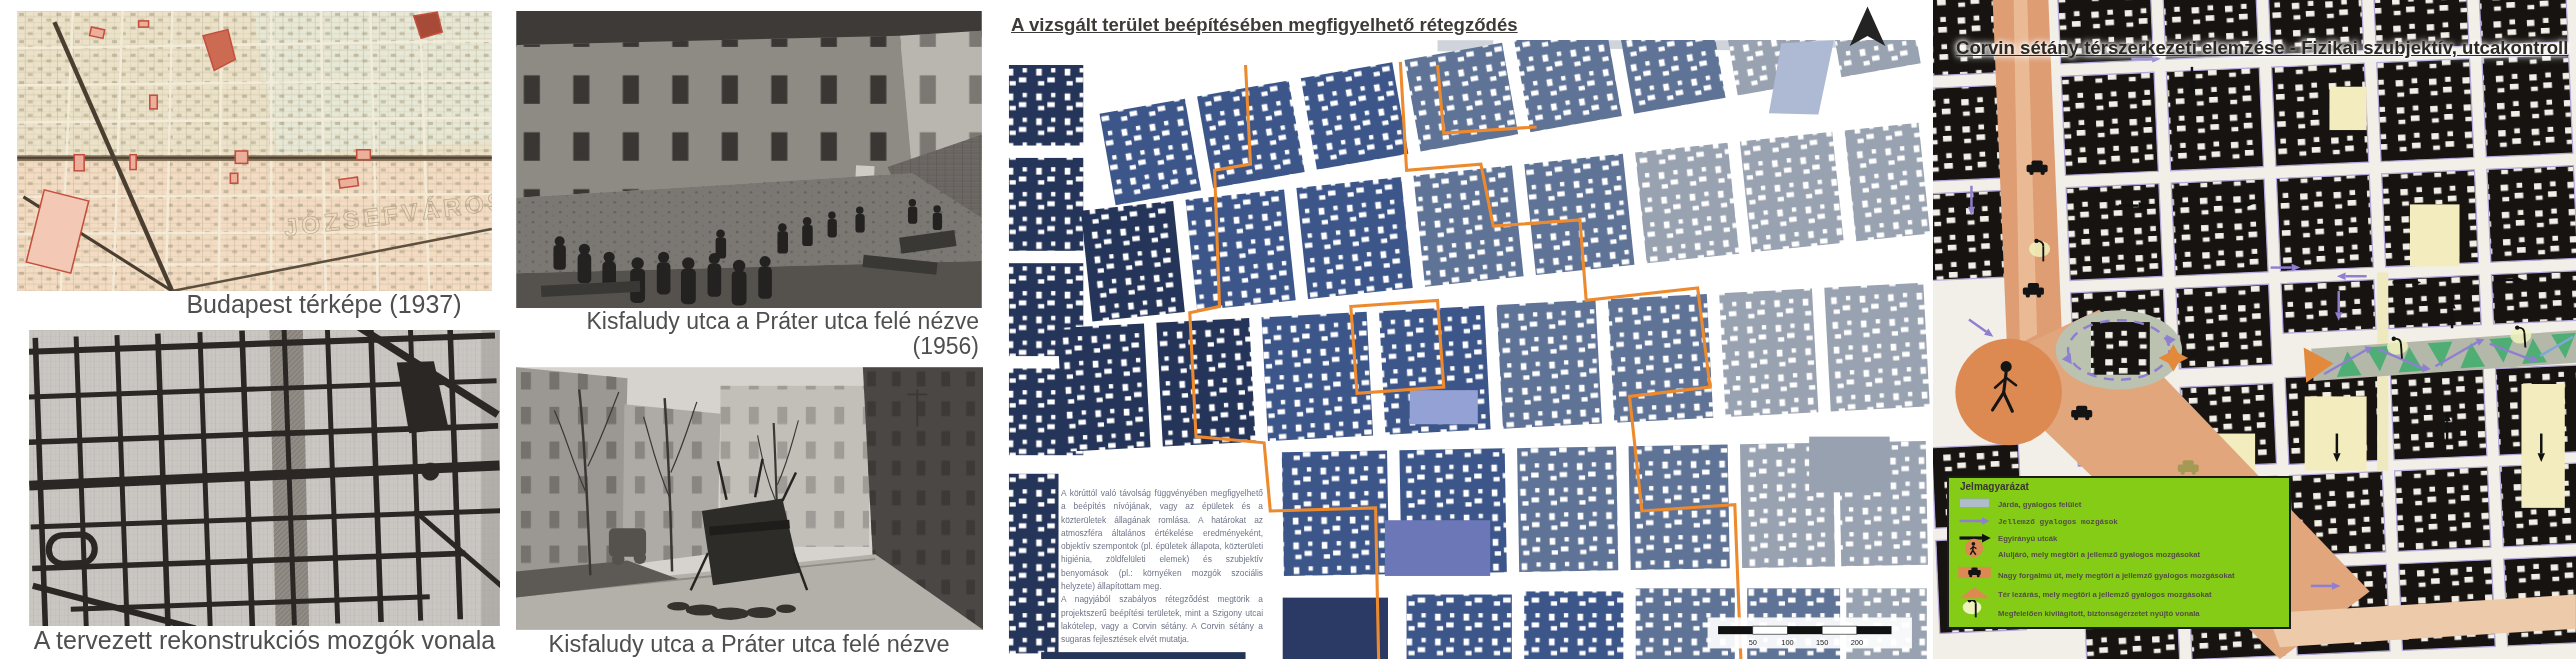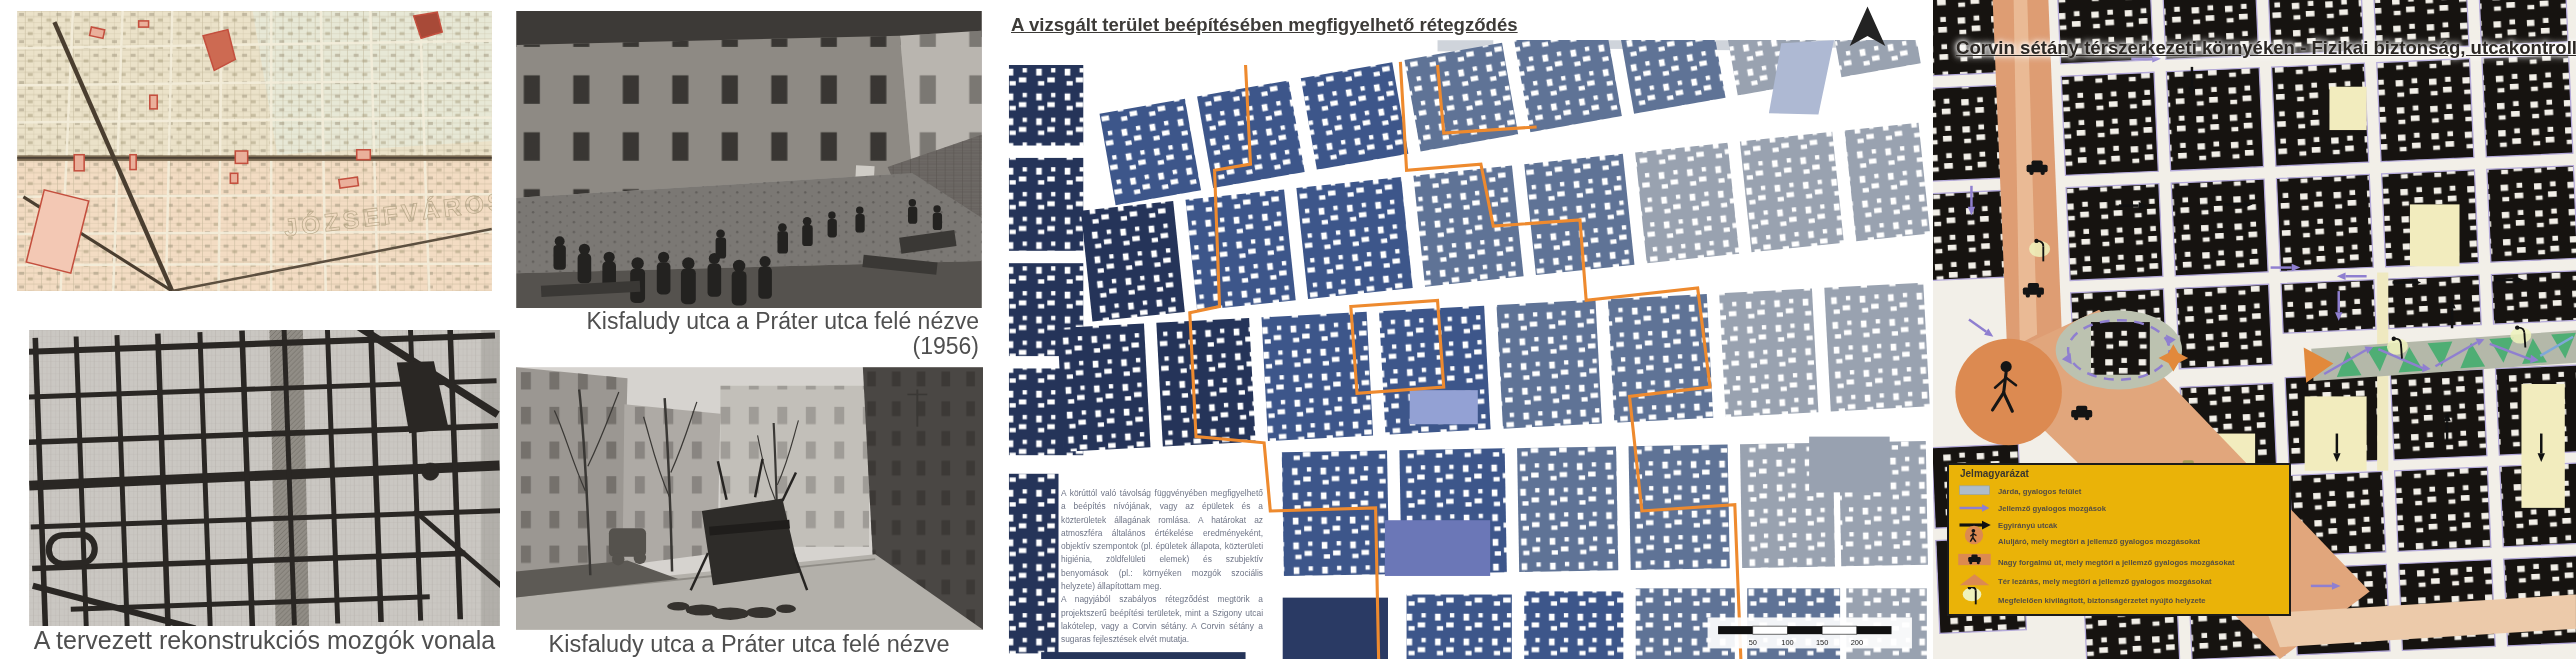--- a/index.html
+++ b/index.html
@@ -4,21 +4,21 @@
 <style>
   html,body{margin:0;padding:0;background:#ffffff;}
   #canvas{position:relative;width:2576px;height:659px;background:#ffffff;overflow:hidden;
           font-family:"Liberation Sans", sans-serif;}
   .abs{position:absolute;}
   .caption{color:#4f4f4f;font-weight:300;font-size:25px;line-height:1.08;}
   .maptitle{font-weight:bold;font-size:18.6px;color:#3d3b38;white-space:nowrap;text-decoration:underline;}
   .glow{text-shadow:0 0 3.7px #fff,0 0 6.2px #fff,0 0 8.7px #fff;}
   .annot{font-size:8.4px;line-height:1.58;color:#6e7486;text-align:justify;}
   .annot p{margin:0;}
-  #legendbox{background:#eab308;border:2.5px solid #1c1c1c;}
+  #legendbox{background:#84cc16;border:2.5px solid #1c1c1c;margin-top:13px;}
   .legtitle{font-weight:bold;font-size:10px;color:#3a352e;}
   .legrow{position:absolute;left:1px;height:17.3px;display:flex;align-items:flex-end;}
   .legicon{width:48px;display:flex;justify-content:center;align-items:center;flex:0 0 48px;}
   .leglabel{font-size:7.7px;font-weight:bold;color:#554e45;white-space:nowrap;}
   svg{display:block;}
 </style>
 </head>
 <body>
 
 <div id="canvas">
@@ -74,20 +74,21 @@
         <rect x="344" y="262" width="12" height="16"></rect>
         <rect x="548" y="224" width="22" height="16"></rect>
         <rect x="520" y="270" width="30" height="14" transform="rotate(-8 535 277)"></rect>
         <rect x="28" y="296" width="74" height="120" transform="rotate(14 65 356)" fill="#f3c8b4"></rect>
         <polygon points="300,40 340,30 352,78 318,96" fill="#cd6a52"></polygon>
         <polygon points="640,8 678,2 686,34 652,44" fill="#a84a38"></polygon>
       </g>
       <text x="430" y="352" transform="rotate(-7 530 340)" font-size="40" font-weight="bold" letter-spacing="6" fill="none" stroke="#b4a485" stroke-width="1.3" opacity="0.85">JÓZSEFVÁROS</text>
     </svg>
   </div>
+  <div class="abs caption" style="left:155px;top:291px;width:338px;text-align:center;white-space:nowrap;">Budapest térképe (1937)</div>
 
   <div class="abs" style="left:29px;top:330px;width:471px;height:296px;">
     <svg width="471" height="296" viewBox="0 0 760 478">
       <defs>
         <pattern id="pThin" width="14" height="10" patternUnits="userSpaceOnUse">
           <path d="M0,0V10 M7,0V10 M0,0H14" stroke="#a6a29b" stroke-width="0.8" fill="none"></path>
         </pattern>
         <pattern id="pHatch" width="8" height="8" patternUnits="userSpaceOnUse">
           <path d="M0,8 L8,0" stroke="#6f6b64" stroke-width="1.4" fill="none"></path>
         </pattern>
@@ -571,33 +572,33 @@
         <use href="#pa" transform="translate(545,432)"></use>
         <use href="#pa" transform="translate(700,446) rotate(180)"></use>
         <use href="#pa" transform="translate(58,516) rotate(35)"></use>
         <use href="#pa" transform="translate(655,470) rotate(90)"></use>
         <use href="#pa" transform="translate(408,950)"></use>
         <use href="#pa" transform="translate(610,946)"></use>
         <use href="#pa" transform="translate(62,300) rotate(90)"></use>
       </g>
     </svg>
   </div>
-  <div class="abs maptitle glow" style="left:1956px;top:37px;color:#2c2824;">Corvin sétány térszerkezeti környéken - Fizikai biztonság, utcakontroll</div>
+  <div class="abs maptitle glow" style="left:1956px;top:37px;color:#2c2824;">Corvin sétány térszerkezeti elemzése - Fizikai szubjektív, utcakontroll</div>
 
   <div id="legendbox" class="abs" style="left:1947px;top:463px;width:340px;height:149px;">
     <div class="legtitle" style="position:absolute;left:11px;top:3.1px;">Jelmagyarázat</div>
     <div class="legrow" style="top:13.6px;">
       <span class="legicon">
         <svg width="35" height="12.4" viewBox="0 0 56 20">
             <rect x="4" y="3" width="48" height="14" fill="#aebccb" stroke="#8fa0b3"></rect>
           </svg>
         </span>
       <span class="leglabel">Járda, gyalogos felület</span>
     </div>
-    <div class="legrow" style="top:31px;">
+    <div class="legrow" style="top:31px;font-family:Liberation Mono, monospace;">
       <span class="legicon">
         <svg width="35" height="10" viewBox="0 0 56 16">
             <line x1="4" y1="8" x2="40" y2="8" stroke="#8f7fd0" stroke-width="4"></line>
             <polygon points="40,2 52,8 40,14" fill="#8f7fd0"></polygon>
           </svg>
         </span>
       <span class="leglabel">Jellemző gyalogos mozgások</span>
     </div>
     <div class="legrow" style="top:48px;">
       <span class="legicon">
@@ -644,18 +645,18 @@
     </div>
     <div class="legrow" style="top:123px;">
       <span class="legicon">
         <svg width="25" height="18.6" viewBox="0 0 40 30">
             <ellipse cx="16" cy="12" rx="15" ry="11" fill="#eef2bc"></ellipse>
           <line x1="22" y1="28" x2="22" y2="6" stroke="#111" stroke-width="3"></line>
           <path d="M22,6 Q22,0 13,0" stroke="#111" stroke-width="3" fill="none"></path>
           <circle cx="12" cy="1" r="3" fill="#111"></circle>
           </svg>
         </span>
-      <span class="leglabel">Megfelelően kivilágított, biztonságérzetet nyújtó helyzete</span>
+      <span class="leglabel">Megfelelően kivilágított, biztonságérzetet nyújtó vonala</span>
     </div>
   </div>
 
 </div>
 
 
 </body></html>

